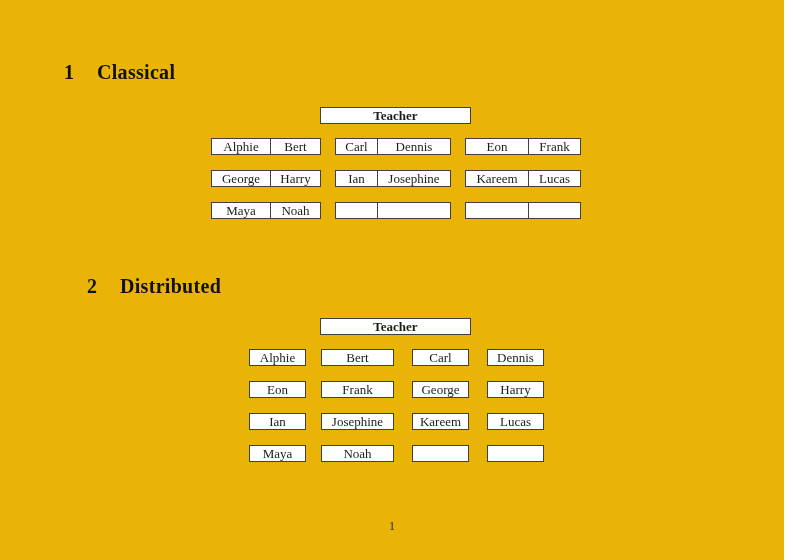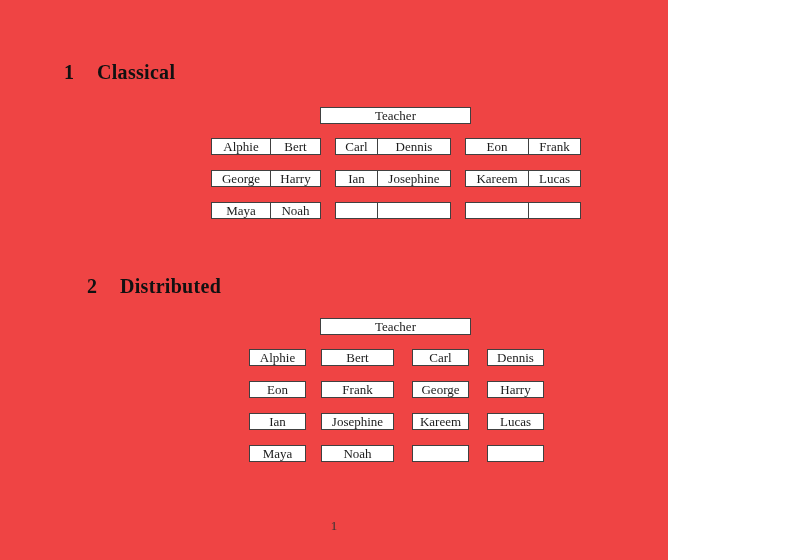--- a/index.html
+++ b/index.html
@@ -4,22 +4,22 @@
 <style>
   html, body { margin: 0; padding: 0; }
   body {
     width: 794px; height: 560px;
     background: #ffffff;
     font-family: "Liberation Serif", "DejaVu Serif", serif;
     color: #1b1b1b;
   }
   .page {
     position: relative;
-    width: 668px; height: 560px;
-    background: #ef4444;
+    width: 784px; height: 560px;
+    background: #eab308;
     overflow: hidden;
   }
 
   
   .sec {
     position: absolute;
     left: 64px;
     font-size: 20px;
     font-weight: bold;
     letter-spacing: 0.3px;
@@ -34,20 +34,21 @@
   
   .teacher {
     position: absolute;
     left: 320px;
     width: 151px; height: 17px;
     border: 1px solid #404040;
     box-sizing: border-box;
     display: flex; align-items: center; justify-content: center;
     font-size: 13px;
     background: #ffffff;
+    font-weight: bold;
   }
   #teacher1 { top: 107px; }
   #teacher2 { top: 318px; }
 
   
   .desk {
     position: absolute;
     height: 17px;
     border: 1px solid #404040;
     box-sizing: border-box;

